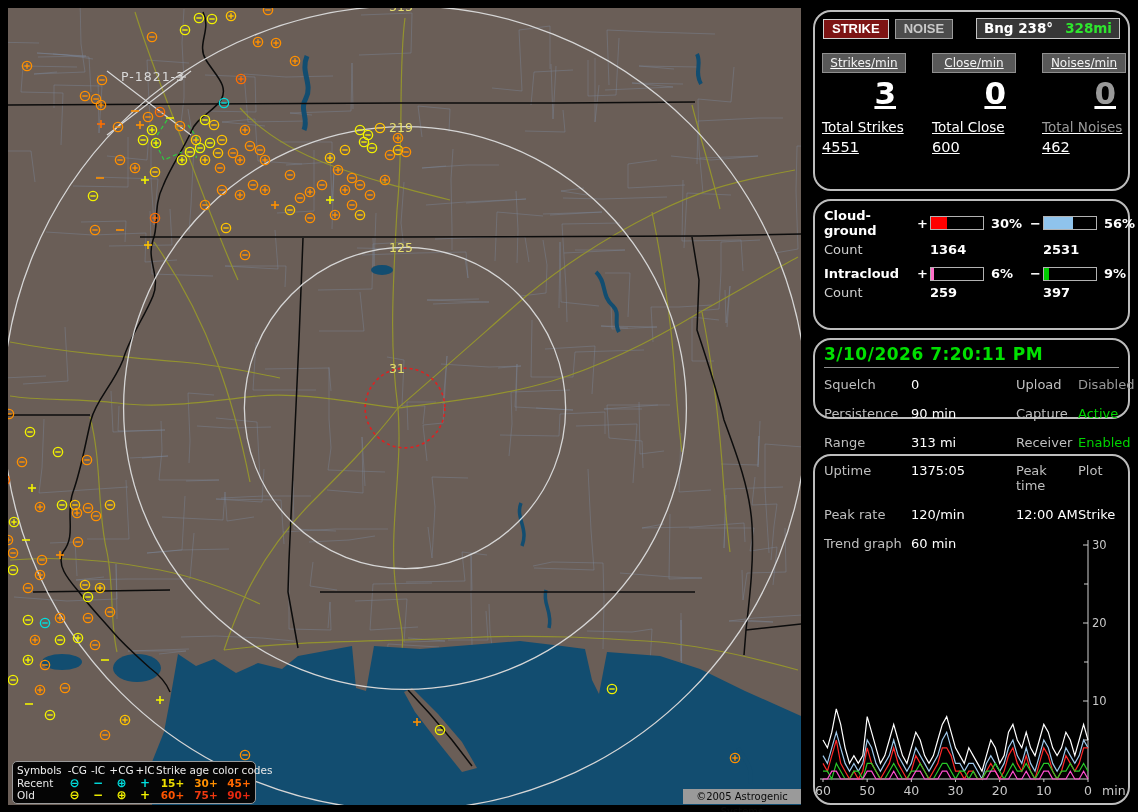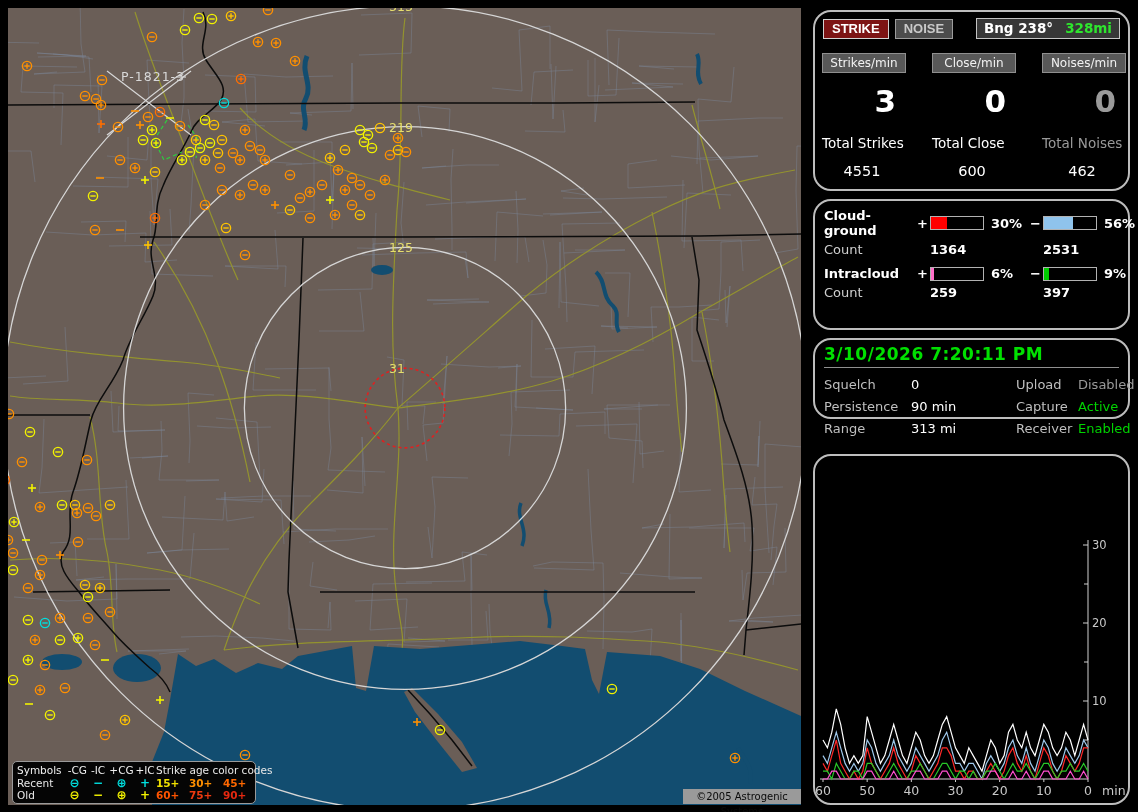--- a/index.html
+++ b/index.html
@@ -8,62 +8,62 @@
   
   .map{position:absolute;left:8px;top:8px;width:793px;height:797px;background:#6a5e57;}
   .map svg{position:absolute;left:0;top:0;}
   .legend{position:absolute;left:4px;top:753px;width:244px;height:43px;background:#050505;
     border:1px solid #9a9a9a;border-radius:5px;padding:2px 4px;box-sizing:border-box;
     display:grid;grid-template-columns:45px 25px 22px 25px 22px 33px 34px 32px;
     grid-auto-rows:12.5px;align-items:center;font-size:10.5px;color:#e8e8e8;line-height:1;}
   .legend .hdr{color:#f0f0f0;}
   .legend .agehdr{grid-column:6 / span 3;text-align:center;white-space:nowrap;}
   .legend .sym{font-size:12px;font-weight:bold;text-align:center;}
-  .legend .age{font-weight:bold;text-align:left;}
+  .legend .age{font-weight:bold;text-align:center;}
   .legend .recent{color:#00dfdf;} .legend .old{color:#f2f200;}
   .copyright{position:absolute;left:675px;top:781px;width:118px;height:15px;background:#9a9a9a;
     color:#0a0a0a;font-size:10px;line-height:15px;text-align:center;}
   
   .panel{position:absolute;left:813px;width:317px;background:#000;border:2px solid #bdbdbd;
     border-radius:18px;box-sizing:border-box;color:#fff;}
   .p1{top:10px;height:181px;}
   .p2{top:199px;height:131px;}
   .p3{top:338px;height:81px;}
   .p4{top:454px;height:351px;}
   .p1row1{display:flex;align-items:center;margin:6px 8px 0 8px;}
   .btn{font-size:13px;font-weight:bold;padding:1px 8px;line-height:16px;cursor:pointer;}
   .btn.strike{background:#7d1414;border:1px solid #d2d2d2;color:#fff;}
   .btn.noise{background:#4c4c4c;border:1px solid #9c9c9c;color:#c9c9c9;margin-left:6px;}
   .bngbox{margin-left:auto;background:#373737;border:1px solid #c4c4c4;padding:1px 7px;
     font-size:13.5px;font-weight:bold;display:flex;gap:12px;line-height:17px;}
   .bng-dist{color:#2ee52e;}
-  .ratecols{display:grid;grid-template-columns:84px 84px 84px;gap:8px 26px;margin:14px 0 0 7px;}
+  .ratecols{display:grid;grid-template-columns:84px 84px 84px;gap:0 26px;margin:14px 0 0 7px;text-decoration:underline;}
   .chip{background:#585858;border:1px solid #8f8f8f;color:#f2f2f2;font-size:12px;
     text-align:center;padding:2px 0;line-height:14px;}
   .bignum{font-size:31px;font-weight:bold;text-align:right;padding:3px 10px 6px 0;line-height:34px;}
   .totlabel{font-size:13.5px;text-align:left;padding-top:3px;white-space:nowrap;}
-  .totval{font-size:14.5px;text-align:center;padding:4px 4px 0 0;}
+  .totval{font-size:14.5px;text-align:left;padding:4px 4px 0 0;}
   .dim{color:#9a9a9a;}
   .green{color:#00d400;}
   .p2 .title{color:#b9b9b9;font-size:13px;margin:5px 9px 0 9px;padding-bottom:3px;
     border-bottom:1px solid #8a8a8a;}
   .distgrid{display:grid;grid-template-columns:93px 13px 56px 44px 13px 56px 34px;
     align-items:center;margin:7px 0 0 9px;font-size:13px;}
   .distgrid .nm{font-weight:bold;}
   .distgrid .pm{font-weight:bold;text-align:left;}
   .bar{width:52px;height:12px;border:1px solid #b2b2b2;background:#000;}
   .bar .fill{height:100%;}
   .pct{font-weight:bold;padding-left:5px;}
   .cnt{font-weight:bold;}
   .cntlbl{color:#cfcfcf;}
   .mt{margin-top:9px;}
   .p3 .date{color:#00e000;font-size:17px;font-weight:bold;margin:4px 9px 0 9px;
     padding-bottom:3px;border-bottom:1px solid #909090;letter-spacing:0.5px;}
   .kv{display:grid;grid-template-columns:87px 105px 62px auto;margin:9px 0 0 9px;
-    font-size:13px;row-gap:7px;}
+    font-size:13px;row-gap:14px;}
   .kv .lbl{color:#bfbfbf;}
   .p4 .kv{margin-top:7px;}
   #trendSvg{position:absolute;left:0;top:73px;pointer-events:none;}
   svg text{font-family:"DejaVu Sans","Liberation Sans",sans-serif;}
 </style>
 </head>
 <body>
 
 <div class="app">
 
@@ -700,20 +700,34 @@
       <div class="lbl">Capture</div>
       <div class="green">Active</div>
       <div class="lbl">Range</div>
       <div>313 mi</div>
       <div class="lbl">Receiver</div>
       <div class="green">Enabled</div>
     </div>
   </div>
 
   <div class="panel p4">
+    <div class="kv">
+      <div class="lbl">Uptime</div>
+      <div>1375:05</div>
+      <div class="lbl">Peak time</div>
+      <div class="lbl">Plot</div>
+      <div class="lbl">Peak rate</div>
+      <div>120/min</div>
+      <div>12:00 AM</div>
+      <div>Strike</div>
+      <div class="lbl">Trend graph</div>
+      <div>60 min</div>
+      <div></div>
+        <div></div>
+    </div>
     <svg id="trendSvg" width="313" height="274" viewBox="815 527 313 274">
         <line x1="1088" y1="538" x2="1088" y2="777" stroke="#d0d0d0" stroke-width="1"></line>
         <line x1="820" y1="777" x2="1088" y2="777" stroke="#d0d0d0" stroke-width="1"></line>
         <line x1="1083" y1="699" x2="1088" y2="699" stroke="#d0d0d0" stroke-width="1"></line>
         <text x="1092" y="703" fill="#c8c8c8" font-size="11.5px">10</text>
         <line x1="1083" y1="621" x2="1088" y2="621" stroke="#d0d0d0" stroke-width="1"></line>
         <text x="1092" y="625" fill="#c8c8c8" font-size="11.5px">20</text>
         <line x1="1083" y1="543" x2="1088" y2="543" stroke="#d0d0d0" stroke-width="1"></line>
         <text x="1092" y="547" fill="#c8c8c8" font-size="11.5px">30</text>
         <line x1="1084" y1="738" x2="1088" y2="738" stroke="#d0d0d0" stroke-width="1"></line>

